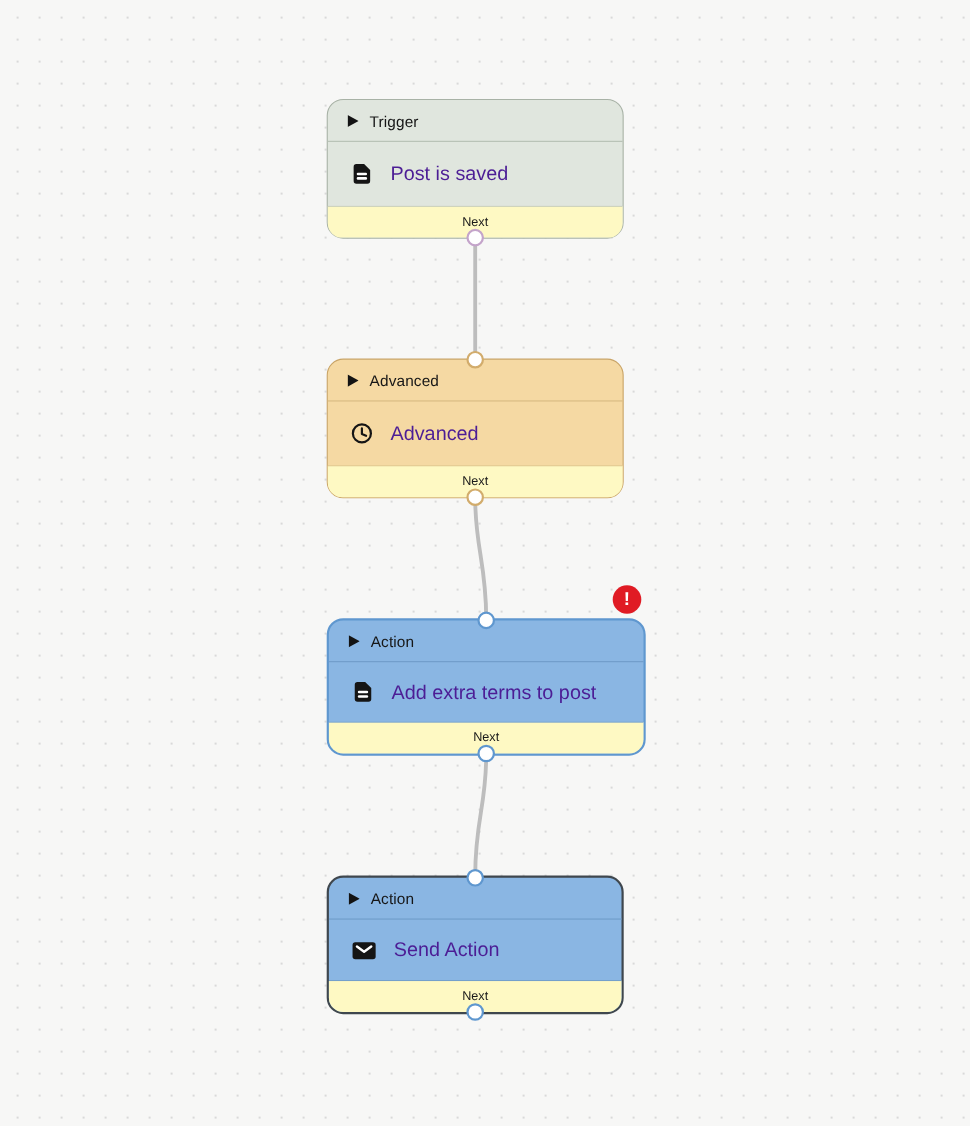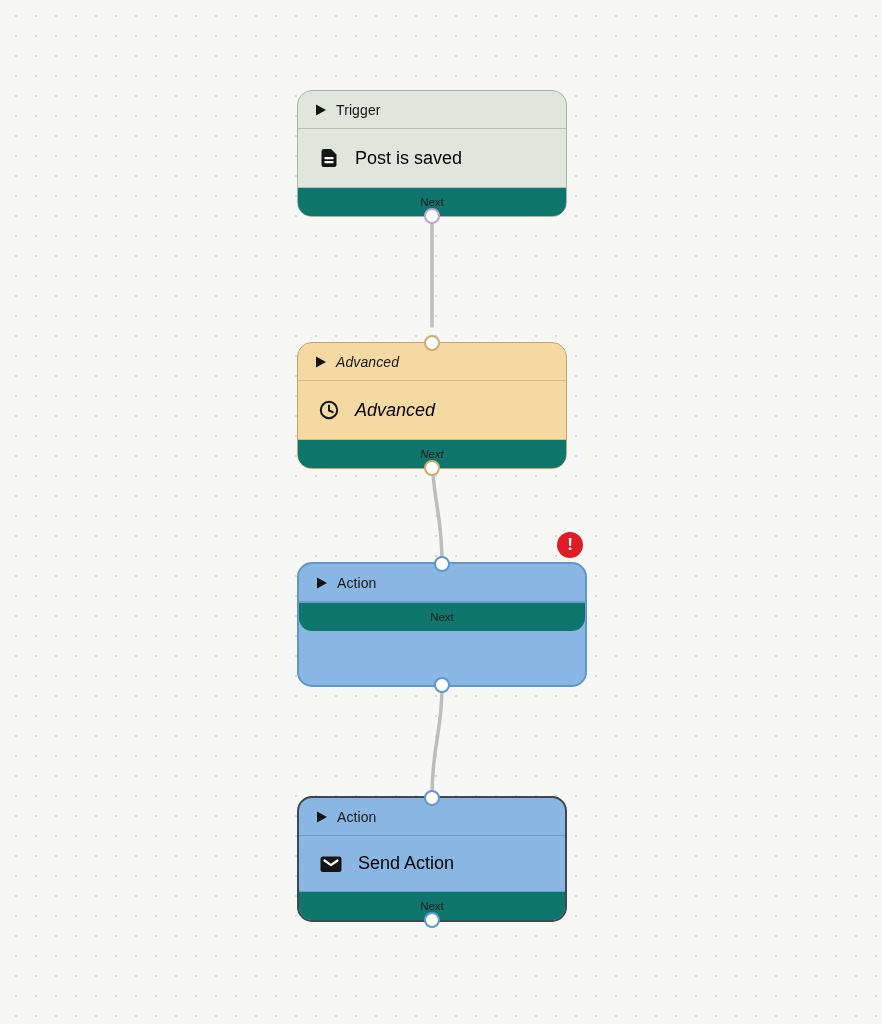--- a/index.html
+++ b/index.html
@@ -32,21 +32,21 @@
     position: absolute;
     box-sizing: border-box;
     background: var(--fill, #ddd);
     border: 1.5px solid var(--border, #999);
     border-radius: 15px;
     z-index: 1;
     display: flex;
     flex-direction: column;
   }
   .node-0 { left: 297px; top:  90px; width: 270px; height: 127px; }
-  .node-1 { left: 297px; top: 342px; width: 270px; height: 127px; font-style: italic; }
+  .node-1 { left: 297px; top: 326px; width: 270px; height: 127px; }
   .node-2 { left: 297px; top: 562px; width: 290px; height: 125px; border-width: 2px; }
   .node-3 { left: 297px; top: 796px; width: 270px; height: 126px; border-width: 2px; }
   .node-header {
     height: 38px;
     flex: 0 0 38px;
     display: flex;
     align-items: center;
     gap: 10px;
     padding: 0 18px;
     border-bottom: 1px solid var(--divider, #aaa);
@@ -63,27 +63,27 @@
     flex: 1 1 auto;
     display: flex;
     align-items: center;
     gap: 15px;
     padding: 0 20px;
   }
   .body-icon { display: inline-flex; flex: 0 0 auto; }
   .node-title {
     font-size: 18px;
     font-weight: 500;
-    color: #000000;
+    color: #4c1d95;
     white-space: nowrap;
   }
   .node-footer {
     flex: 0 0 29px;
     height: 29px;
-    background: #0f766e;
+    background: #fef9c3;
     border-top: 1px solid var(--divider, #aaa);
     border-radius: 0 0 13px 13px;
     display: flex;
     align-items: center;
     justify-content: center;
     box-sizing: border-box;
   }
   .node-footer span {
     font-size: 11.5px;
     font-weight: 500;
@@ -180,20 +180,30 @@
 
   <div class="node node-2" style="--fill: #8ab6e3; --border: #5f97cf; --divider: #6f9cc9; --port: #5f97cf;">
     <div class="node-header">
       <span class="play-icon">
         <svg width="10" height="12" viewBox="0 0 10 12">
             <polygon points="0,0.5 10,6 0,11.5" fill="#131313"></polygon>
           </svg>
       </span>
       <span class="node-category">Action</span>
     </div>
+    <div class="node-body">
+      <span class="body-icon">
+        <svg width="22" height="22" viewBox="0 0 22 22">
+          <path d="M3.5 4.5 A2.5 2.5 0 0 1 6 2 L13 2 L18.5 7.5 L18.5 17.5 A2.5 2.5 0 0 1 16 20 L6 20 A2.5 2.5 0 0 1 3.5 17.5 Z" fill="#151515"></path>
+          <rect x="6.3" y="10" width="9.4" height="2.3" rx="1.1" fill="#ffffff"></rect>
+          <rect x="6.3" y="14" width="9.4" height="2.3" rx="1.1" fill="#ffffff"></rect>
+        </svg>
+      </span>
+      <span class="node-title">Add extra terms to post</span>
+    </div>
     <div class="node-footer">
       <span>Next</span>
     </div>
     <div class="port port-top"></div>
     <div class="port port-bottom"></div>
     <div class="error-badge" style="background: rgb(224, 27, 36);">
       <span>!</span>
     </div>
   </div>
 

